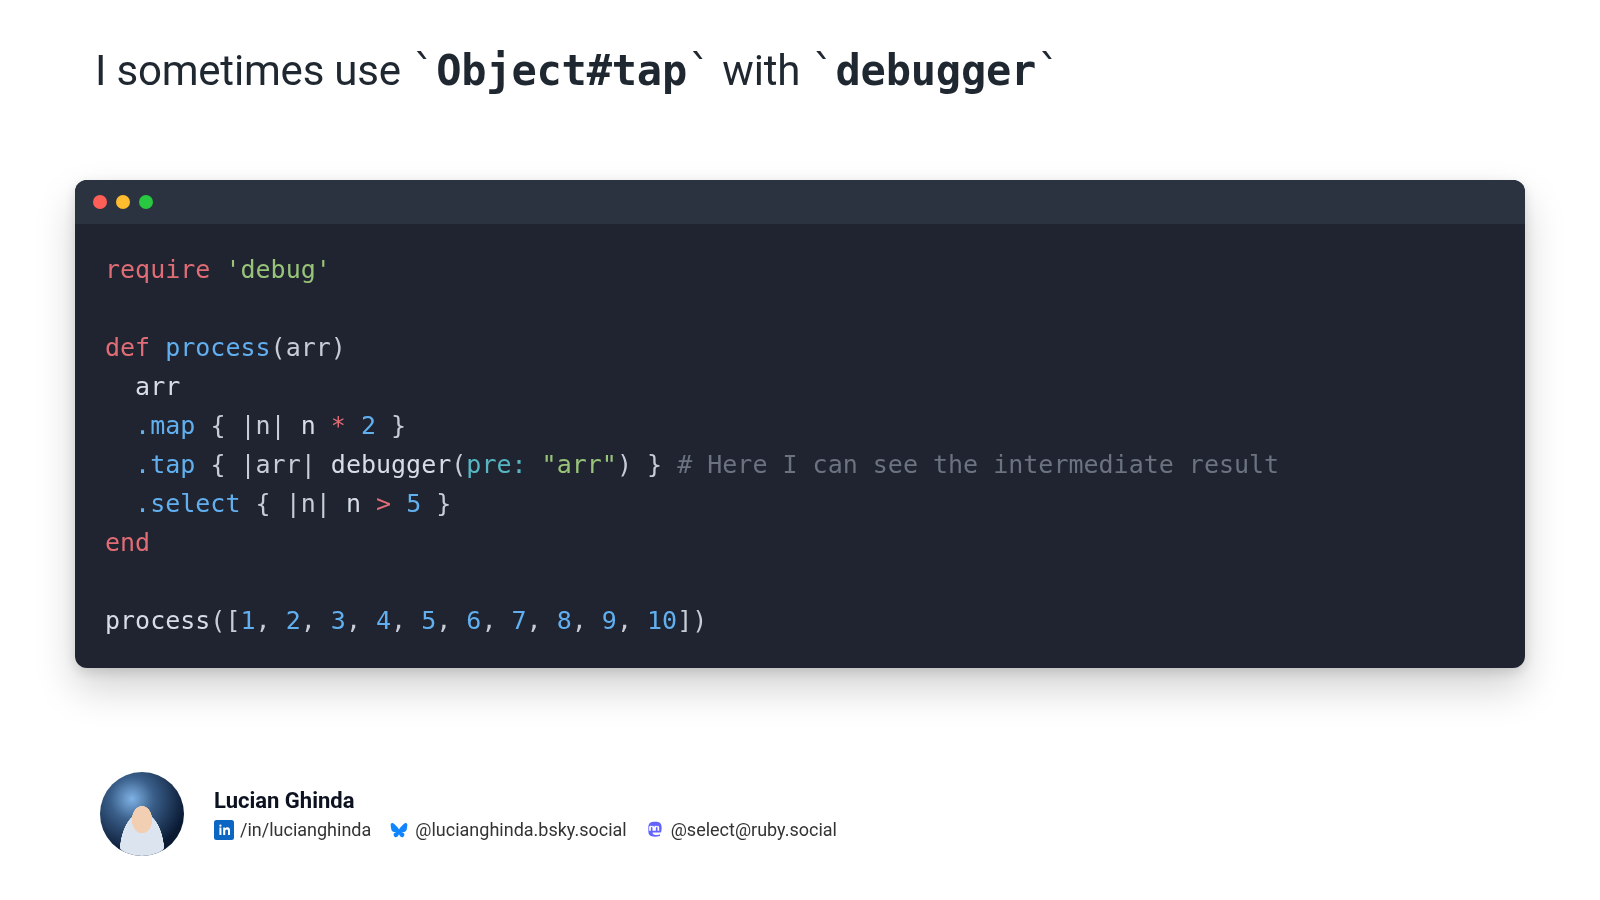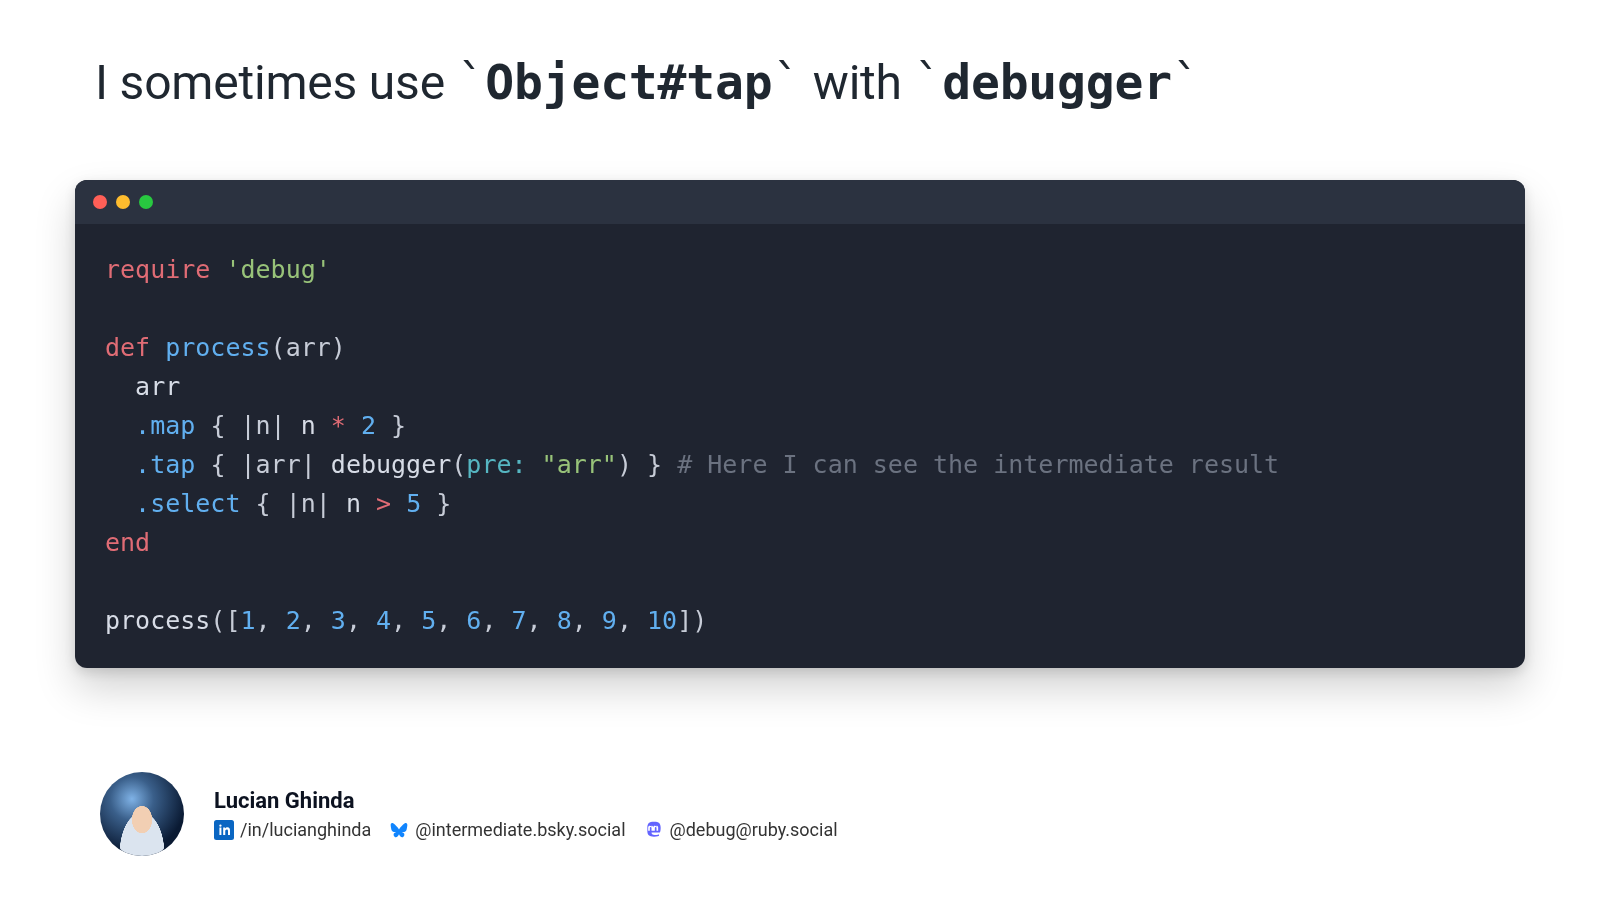--- a/index.html
+++ b/index.html
@@ -9,26 +9,25 @@
     height: 900px;
     background: #ffffff;
     font-family: -apple-system, BlinkMacSystemFont, "Segoe UI", Roboto, Helvetica, Arial, sans-serif;
     position: relative;
     overflow: hidden;
   }
   .heading {
     position: absolute;
     left: 95px;
     top: 38px;
-    font-size: 48px;
+    font-size: 42px;
     color: #1f2730;
     font-weight: 400;
     line-height: 1.55;
     letter-spacing: -0.2px;
-    margin-top: 7px;
   }
   .heading .code-inline {
     font-family: ui-monospace, SFMono-Regular, Menlo, Consolas, monospace;
     font-weight: 600;
   }
   .heading .tick {
     font-family: ui-monospace, SFMono-Regular, Menlo, Consolas, monospace;
   }
 
   .window {
@@ -136,23 +135,23 @@
         <svg viewBox="0 0 24 24">
             <rect width="24" height="24" rx="3" fill="#0a66c2"></rect>
             <path fill="#fff" d="M6.5 9h2.4v9H6.5zM7.7 5.3a1.4 1.4 0 110 2.8 1.4 1.4 0 010-2.8zM11 9h2.3v1.3c.4-.7 1.3-1.5 2.8-1.5 2.5 0 3.1 1.6 3.1 3.9V18h-2.4v-4.5c0-1.2-.4-2-1.5-2s-1.8.9-1.8 2.2V18H11z"></path>
           </svg>
         <span>/in/lucianghinda</span>
       </span>
       <span class="social">
         <svg viewBox="0 0 24 24">
             <path fill="#1185fe" d="M5 4c2.7 1.7 5.6 5.2 7 7.3C13.4 9.2 16.3 5.7 19 4c1.7-1.1 3 .2 3 2 0 1.3-.7 5.4-1.1 6.3-.9 2-3.3 2.5-5.6 2.1 3.3 1 4.1 3.2 2.3 5.4-2.4 2.9-4.8-1.1-5.6-2.7-.8 1.6-3.2 5.6-5.6 2.7-1.8-2.2-1-4.4 2.3-5.4-2.3.4-4.7-.1-5.6-2.1C2.7 11.4 2 7.3 2 6c0-1.8 1.3-3.1 3-2z"></path>
           </svg>
-        <span>@intermediate.bsky.social</span>
+        <span>@lucianghinda.bsky.social</span>
       </span>
       <span class="social">
         <svg viewBox="0 0 24 24">
             <path fill="#6364ff" d="M12 2C6 2 4 4 4 9v4c0 5 2 7 8 7 4 0 6-1 6-1v-2s-2 1-5 1c-3 0-4-1-4-3h10c0 0 1-1 1-6 0-5-2-7-8-7zm-3 5c1 0 2 .7 2 2v4H9V9.5C9 9 8.7 8.5 8 8.5S7 9 7 9.5V13H5V9c0-1.3 1-2 2-2 .8 0 1.4.4 1.8 1C9 7.4 9 7 9 7zm6 0c1 0 2 .7 2 2v4h-2V9.5c0-.5-.3-1-1-1s-1 .5-1 1V13h-2V9c0-1.3 1-2 2-2 .8 0 1.4.4 1.8 1 .1-.3.2-.6.2-1z"></path>
           </svg>
-        <span>@debug@ruby.social</span>
+        <span>@select@ruby.social</span>
       </span>
     </div>
   </div>
 </div>
 
 </body></html>

